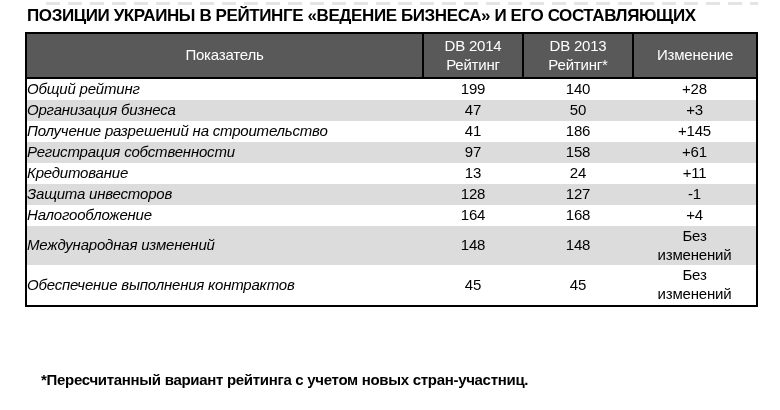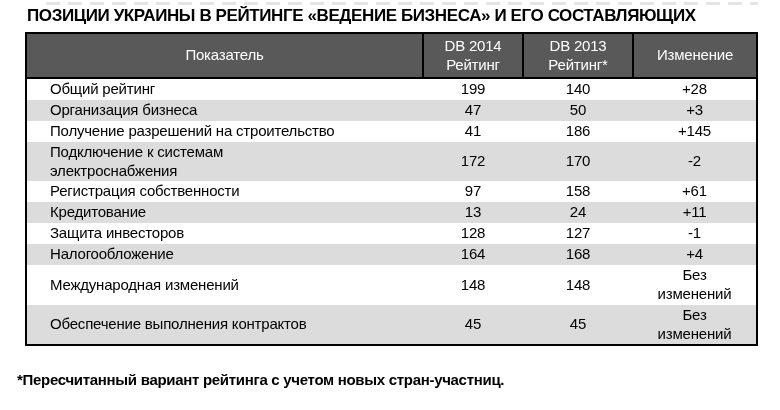--- a/index.html
+++ b/index.html
@@ -52,24 +52,24 @@
     padding:0 2px;
   }
   thead th:first-child{border-left:none;}
   tbody td{
     padding:1px 6px;
     text-align:center;vertical-align:middle;
     white-space:pre-line;line-height:1.25;
     height:21px;
     color:#000;
   }
-  tbody td.indicator{text-align:left;padding-left:23px;}
+  tbody td.indicator{text-align:left;padding-left:0;font-style:italic;}
   tbody tr:nth-child(even){background:var(--shade);}
   .footnote{
-    position:absolute;left:17px;top:371px;width:740px;
+    position:absolute;left:41px;top:371px;width:740px;
     font-size:15px;font-weight:bold;letter-spacing:-0.3px;
     color:#000;
   }
 </style>
 </head>
 <body>
 
 <div class="page">
   <div class="torn-edge"></div>
 
@@ -105,27 +105,20 @@
         <td>50</td>
         <td>+3</td>
       </tr>
       <tr>
         <td class="indicator">Получение разрешений на строительство</td>
         <td>41</td>
         <td>186</td>
         <td>+145</td>
       </tr>
       <tr>
-        <td class="indicator">Подключение к системам
-электроснабжения</td>
-        <td>172</td>
-        <td>170</td>
-        <td>-2</td>
-      </tr>
-      <tr>
         <td class="indicator">Регистрация собственности</td>
         <td>97</td>
         <td>158</td>
         <td>+61</td>
       </tr>
       <tr>
         <td class="indicator">Кредитование</td>
         <td>13</td>
         <td>24</td>
         <td>+11</td>

